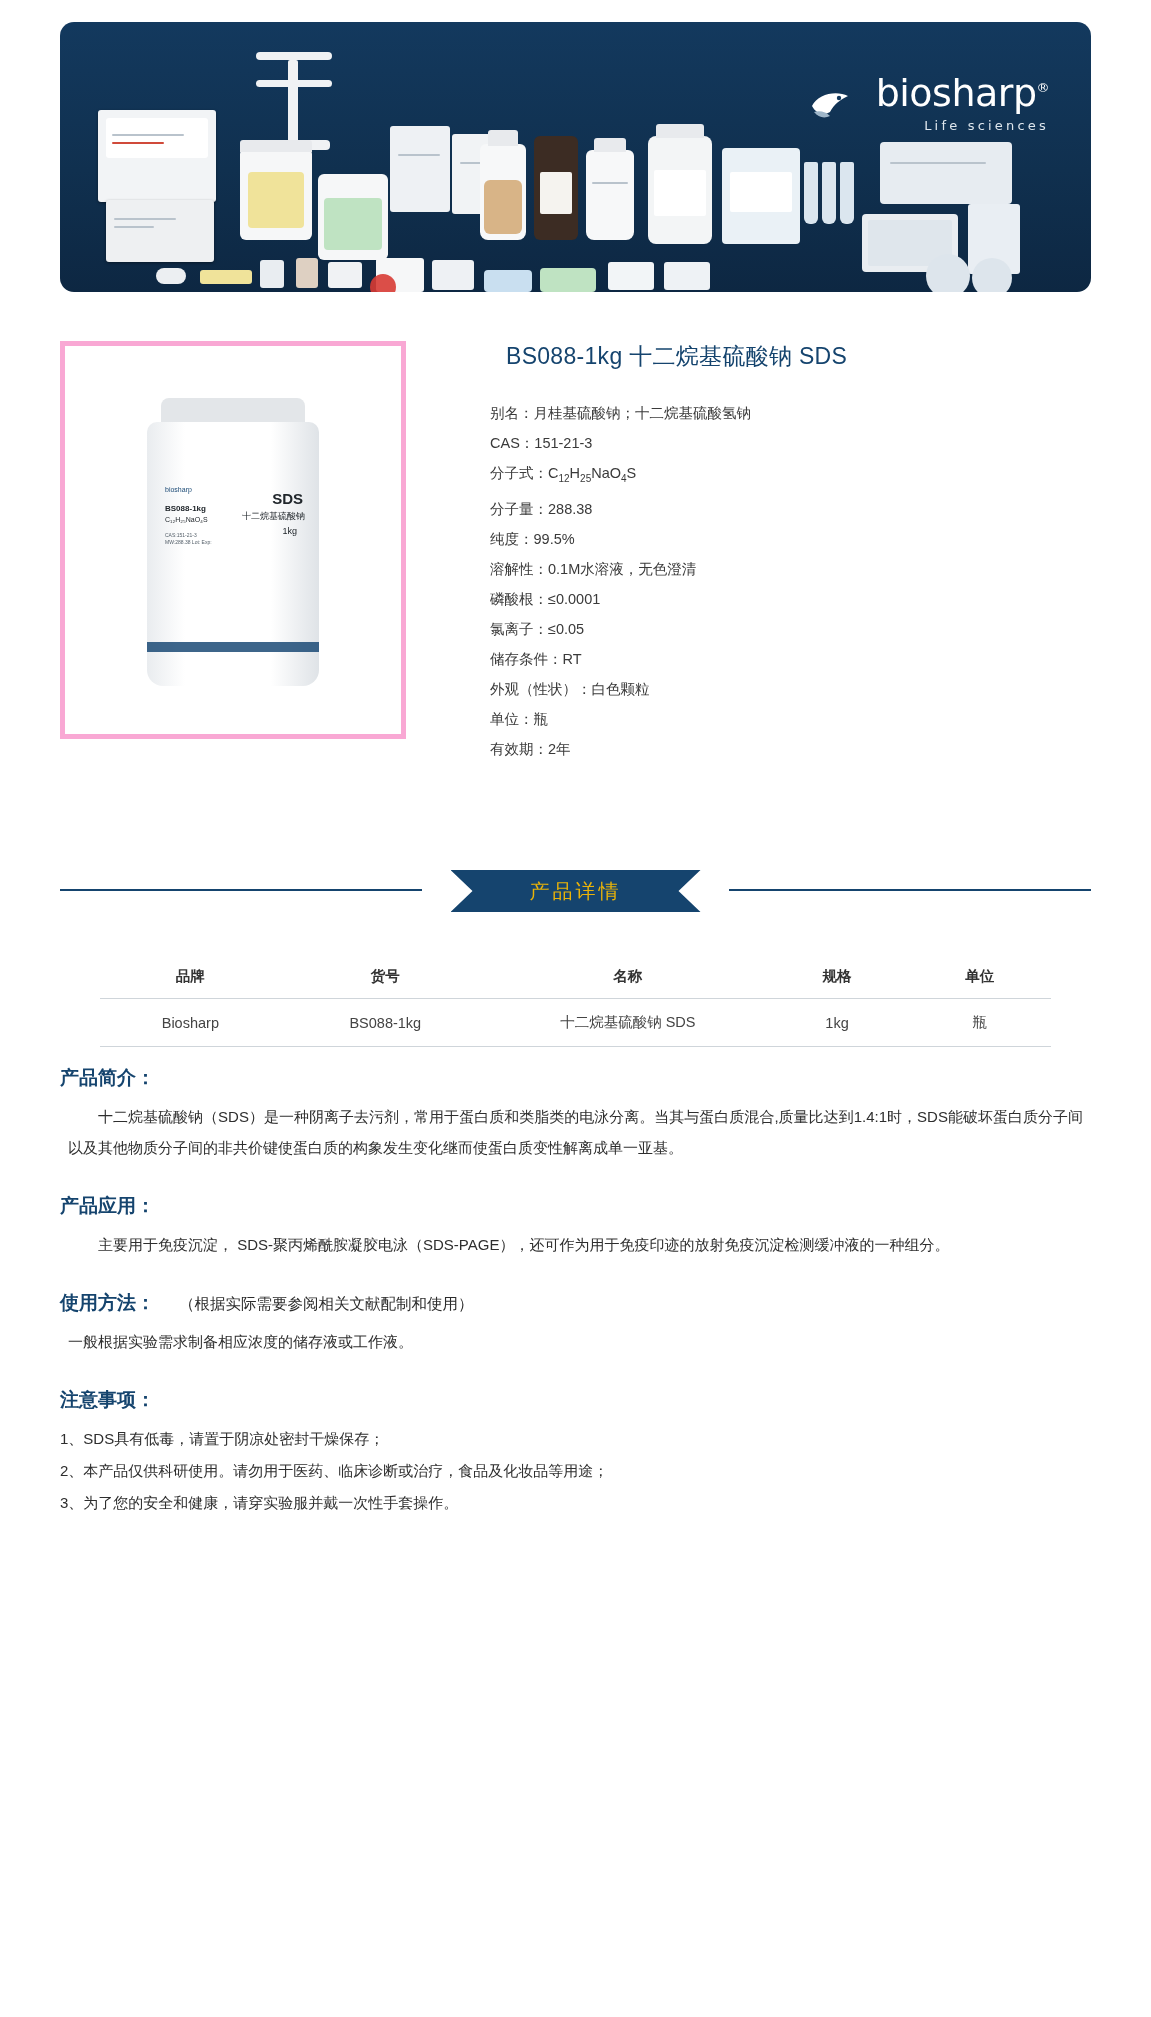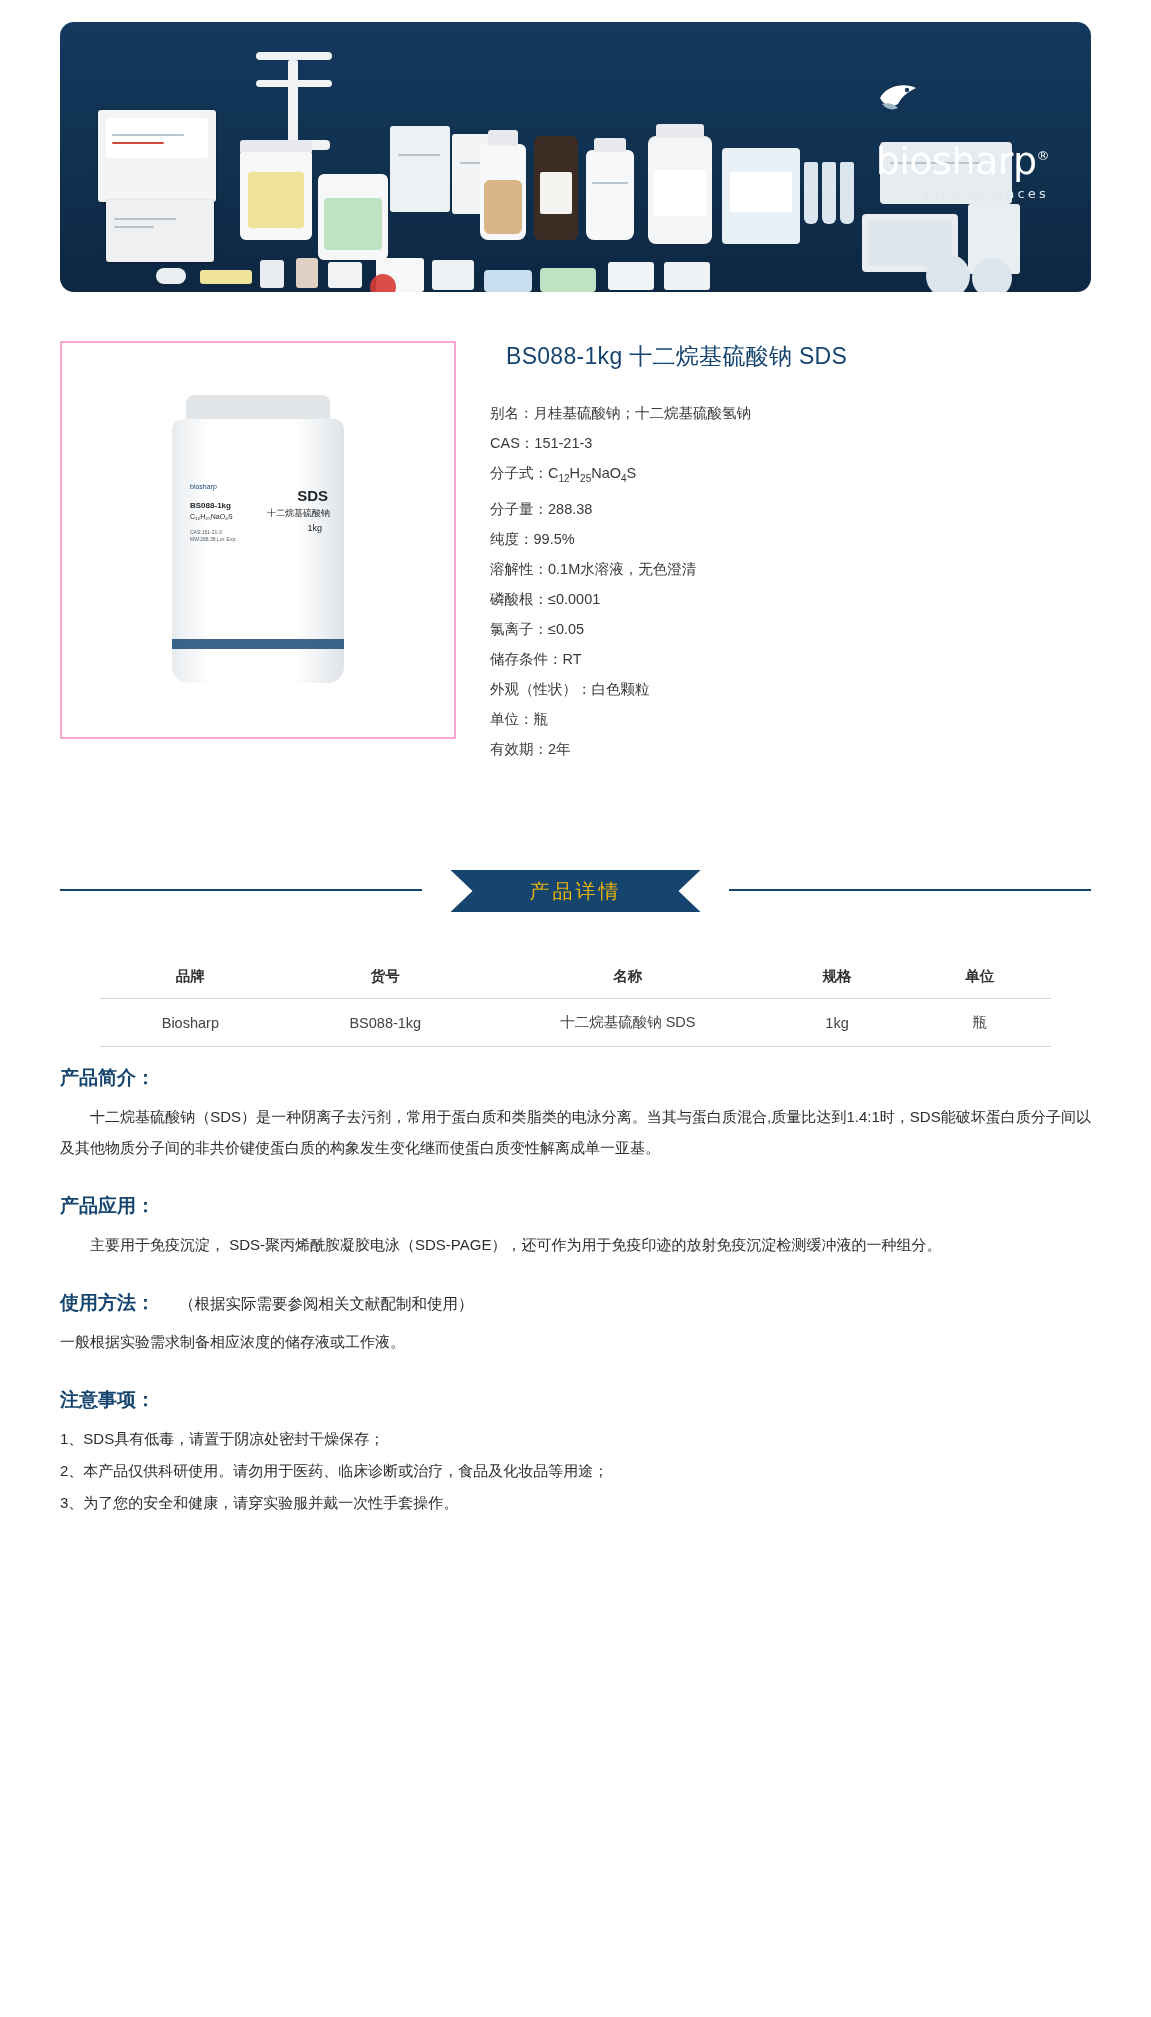--- a/index.html
+++ b/index.html
@@ -31,23 +31,22 @@
     height: 270px;
     border-radius: 14px;
     background: linear-gradient(180deg, #13395e 0%, #10304f 55%, #0d2742 100%);
     overflow: hidden;
   }
   .banner-logo {
     position: absolute;
     right: 42px;
     top: 52px;
     display: flex;
-    align-items: flex-start;
+    align-items: center;
     gap: 24px;
-    flex-direction: column;
   }
   .banner-logo .mark {
     width: 44px;
     height: 44px;
     position: relative;
   }
   .banner-logo .mark svg { display: block; }
   .banner-logo .wordmark {
     color: #ffffff;
     font-size: 38px;
@@ -87,23 +86,23 @@
   .pi.disc { background: #dde5ec; border-radius: 50%; }
   .pi.label { background: #ffffff; }
   .pi.labelline { background: #b9c3cc; height: 2px; border-radius: 1px; }
   .pi.rack { background: #f0f2f4; border-radius: 2px; }
 
   
   .prod-image-box {
     position: absolute;
     left: 60px;
     top: 341px;
-    width: 396px;
+    width: 346px;
     height: 398px;
-    border: 2px solid #f9a8d4;
+    border: 5px solid #f9a8d4;
     background: #fff;
   }
   .jar {
     position: absolute;
     left: 50%;
     top: 52px;
     transform: translateX(-50%);
     width: 172px;
     height: 288px;
   }
@@ -231,21 +230,21 @@
     margin: 0 0 10px 0;
     font-weight: bold;
   }
   .blk h3 .sub {
     font-size: 15.5px;
     font-weight: normal;
     color: #2c2c2c;
     margin-left: 24px;
   }
   .blk p {
-    margin: 0;
+    margin: 8px;
     font-size: 15px;
     line-height: 31px;
     color: #2e2e2e;
     text-align: justify;
   }
   .indent { text-indent: 2em; }
   .note-list p { margin: 0; font-size: 15px; line-height: 32px; color: #2e2e2e; }
   .title-app { margin-top: 30px; }
 </style>
 </head>

